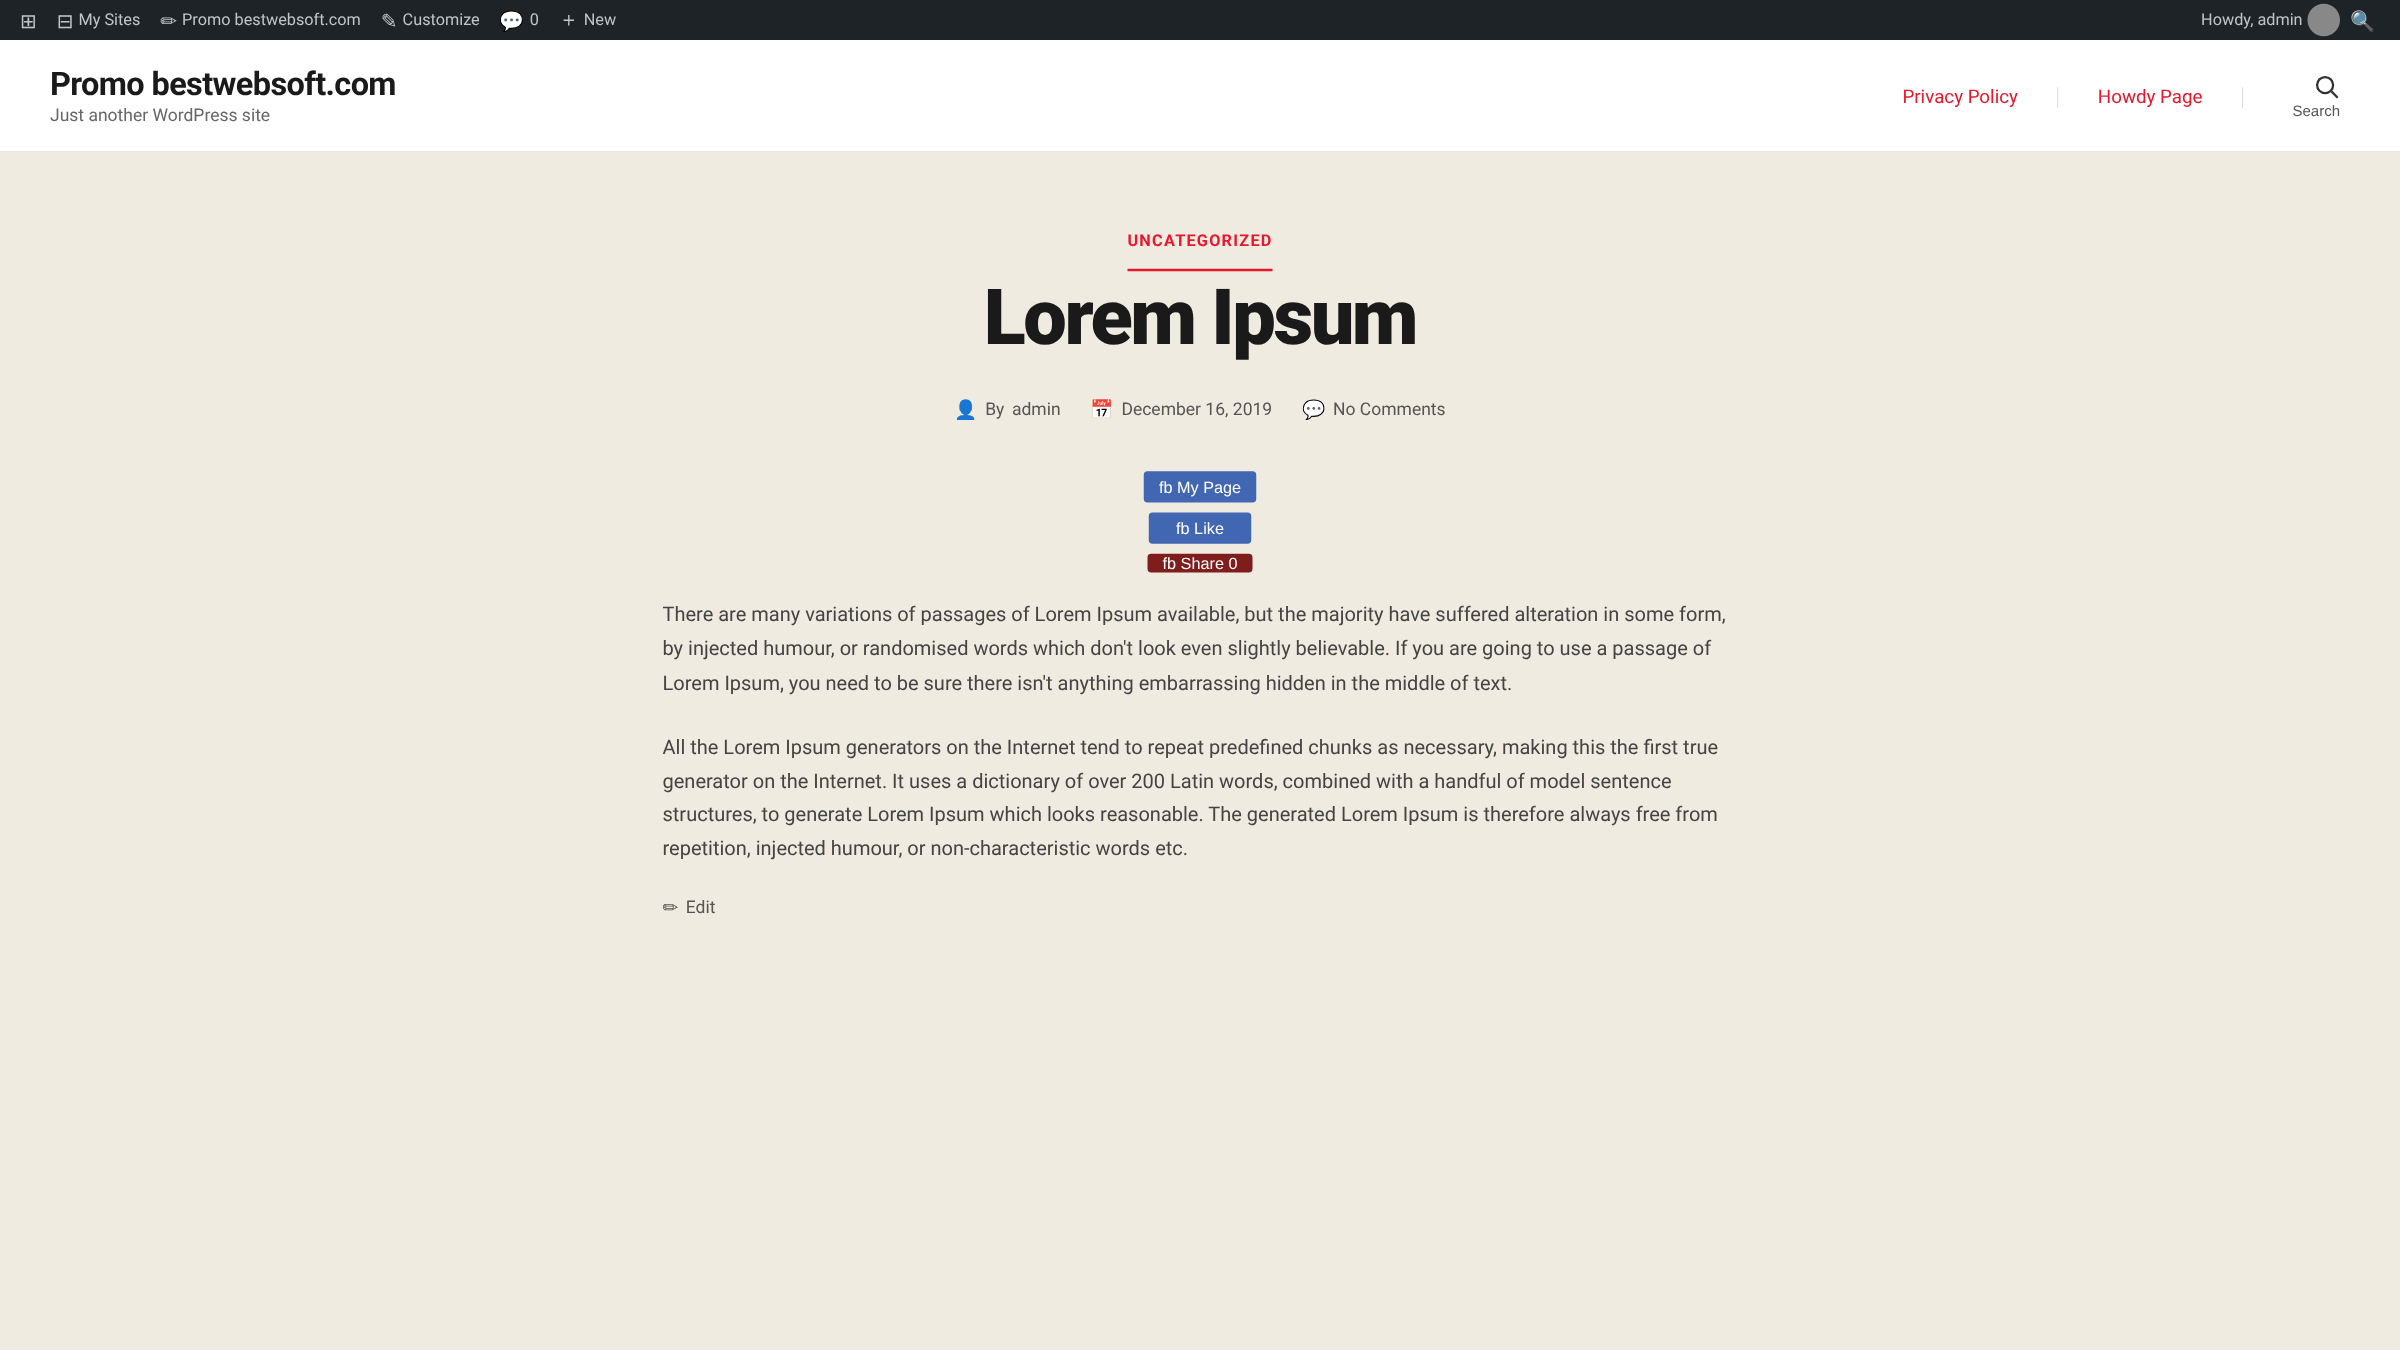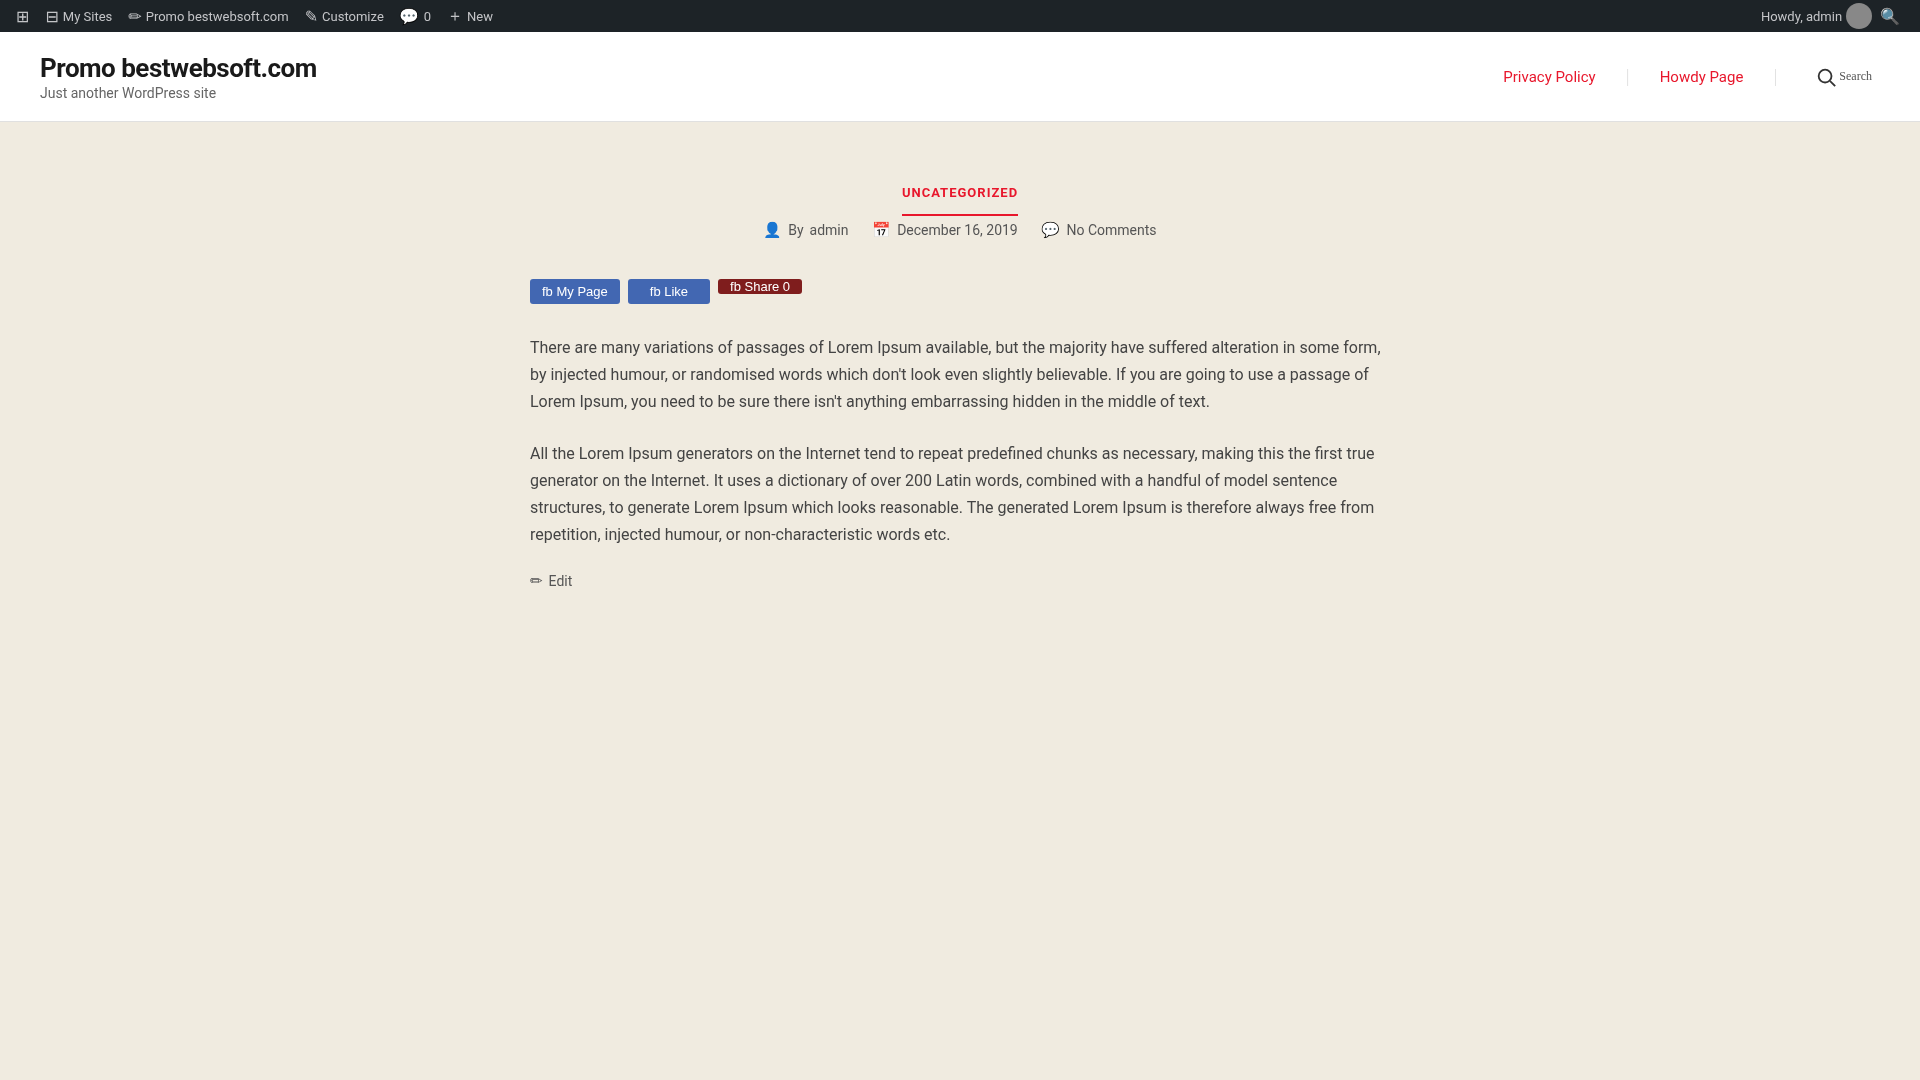--- a/index.html
+++ b/index.html
@@ -103,28 +103,27 @@
       text-decoration: none;
       cursor: pointer;
     }
     .nav-separator {
       color: #ccc;
       font-size: 20px;
       font-weight: 100;
     }
     .search-button {
       display: flex;
-      flex-direction: row;
-      align-items: center;
+      flex-direction: column;
+      align-items: flex-end;
       gap: 2px;
       cursor: pointer;
       background: none;
       border: none;
       padding: 8px;
-      font-family: Liberation Serif, serif;
     }
     .search-icon-svg {
       width: 22px;
       height: 22px;
     }
     .search-label {
       font-size: 12px;
       color: #555;
     }
 
@@ -172,23 +171,24 @@
       gap: 6px;
     }
     .meta-icon {
       font-size: 15px;
       color: #888;
     }
 
     
     .social-buttons {
       display: flex;
-      align-items: flex-start;
+      align-items: center;
       gap: 8px;
-      margin-bottom: 30px;
+      margin-bottom: 20px;
+      flex-direction: column;
     }
     .fb-page-btn {
       background: #4267B2;
       color: #fff;
       border: none;
       border-radius: 3px;
       padding: 5px 12px;
       font-size: 13px;
       cursor: pointer;
       display: flex;
@@ -301,20 +301,21 @@
       <span class="search-label">Search</span>
     </button>
   </div>
 </header>
 
 <main id="main-content">
   <div class="category-label">
     <span class="category-badge">UNCATEGORIZED</span>
   </div>
 
+  <h1 class="post-title">Lorem Ipsum</h1>
 
   <div class="post-meta">
     <div class="post-meta-item">
       <span class="meta-icon">👤</span>
       <span>By</span>
       <span>admin</span>
     </div>
     <div class="post-meta-item">
       <span class="meta-icon">📅</span>
       <span>December 16, 2019</span>

